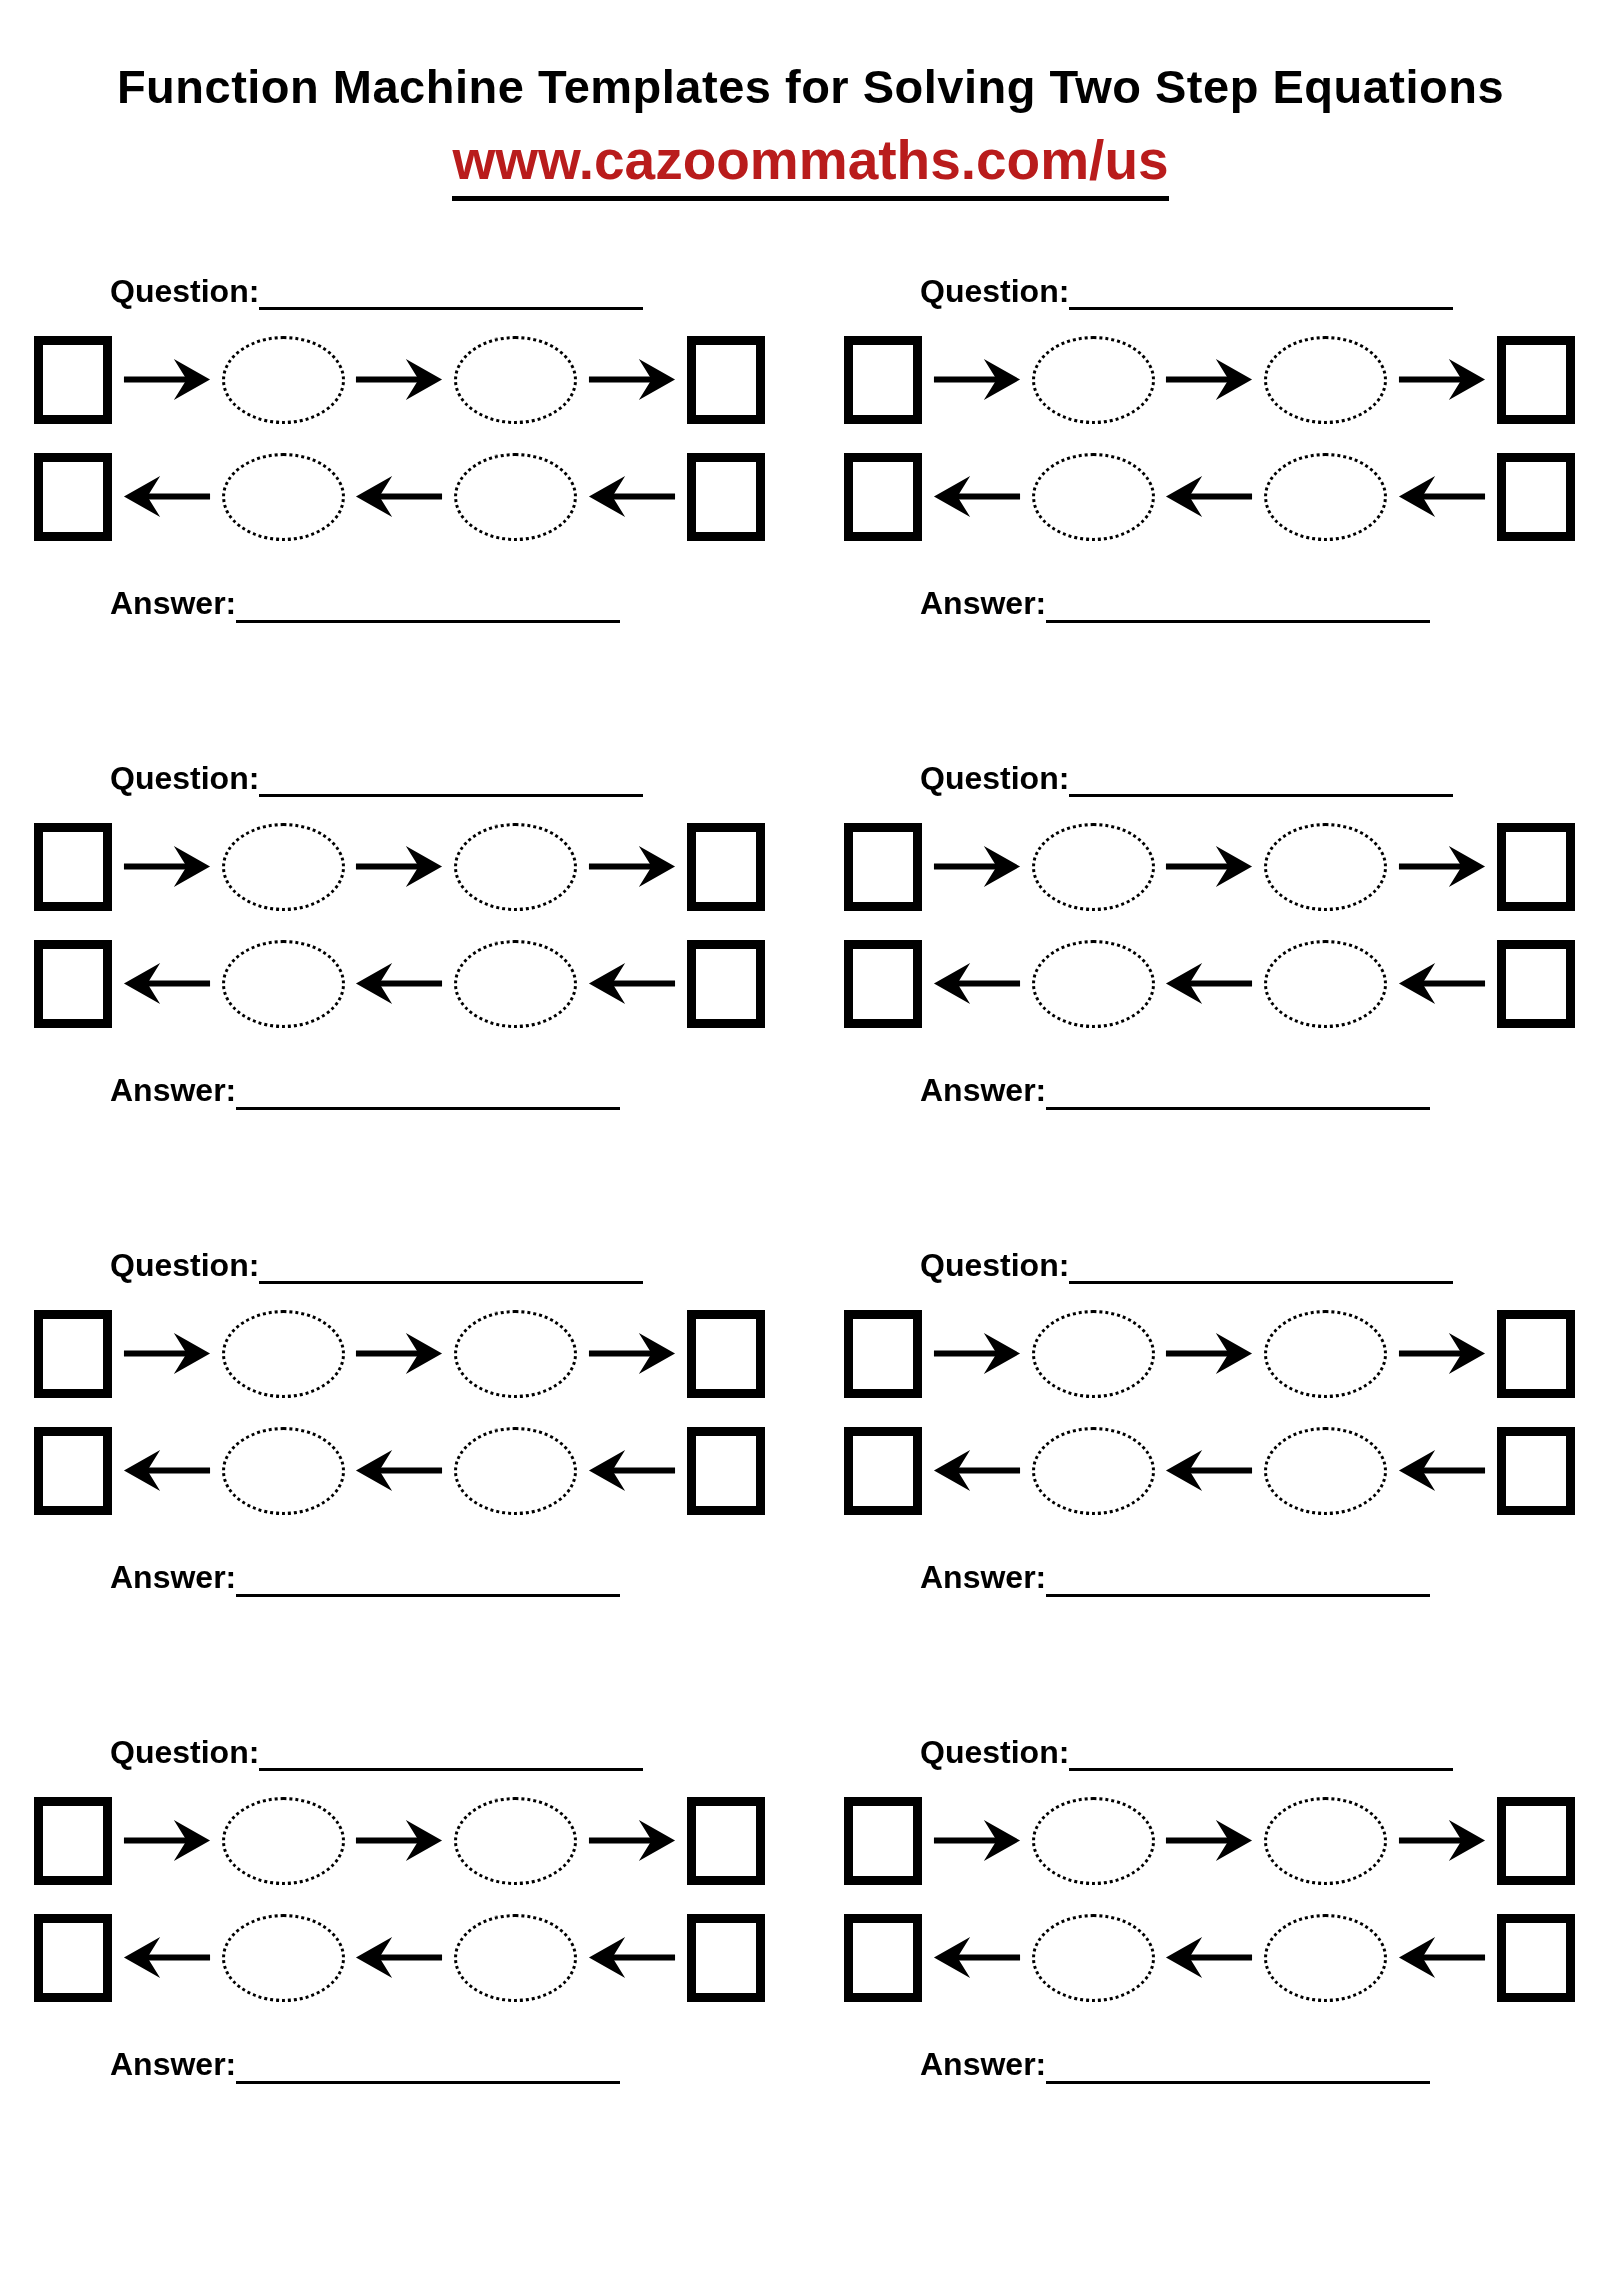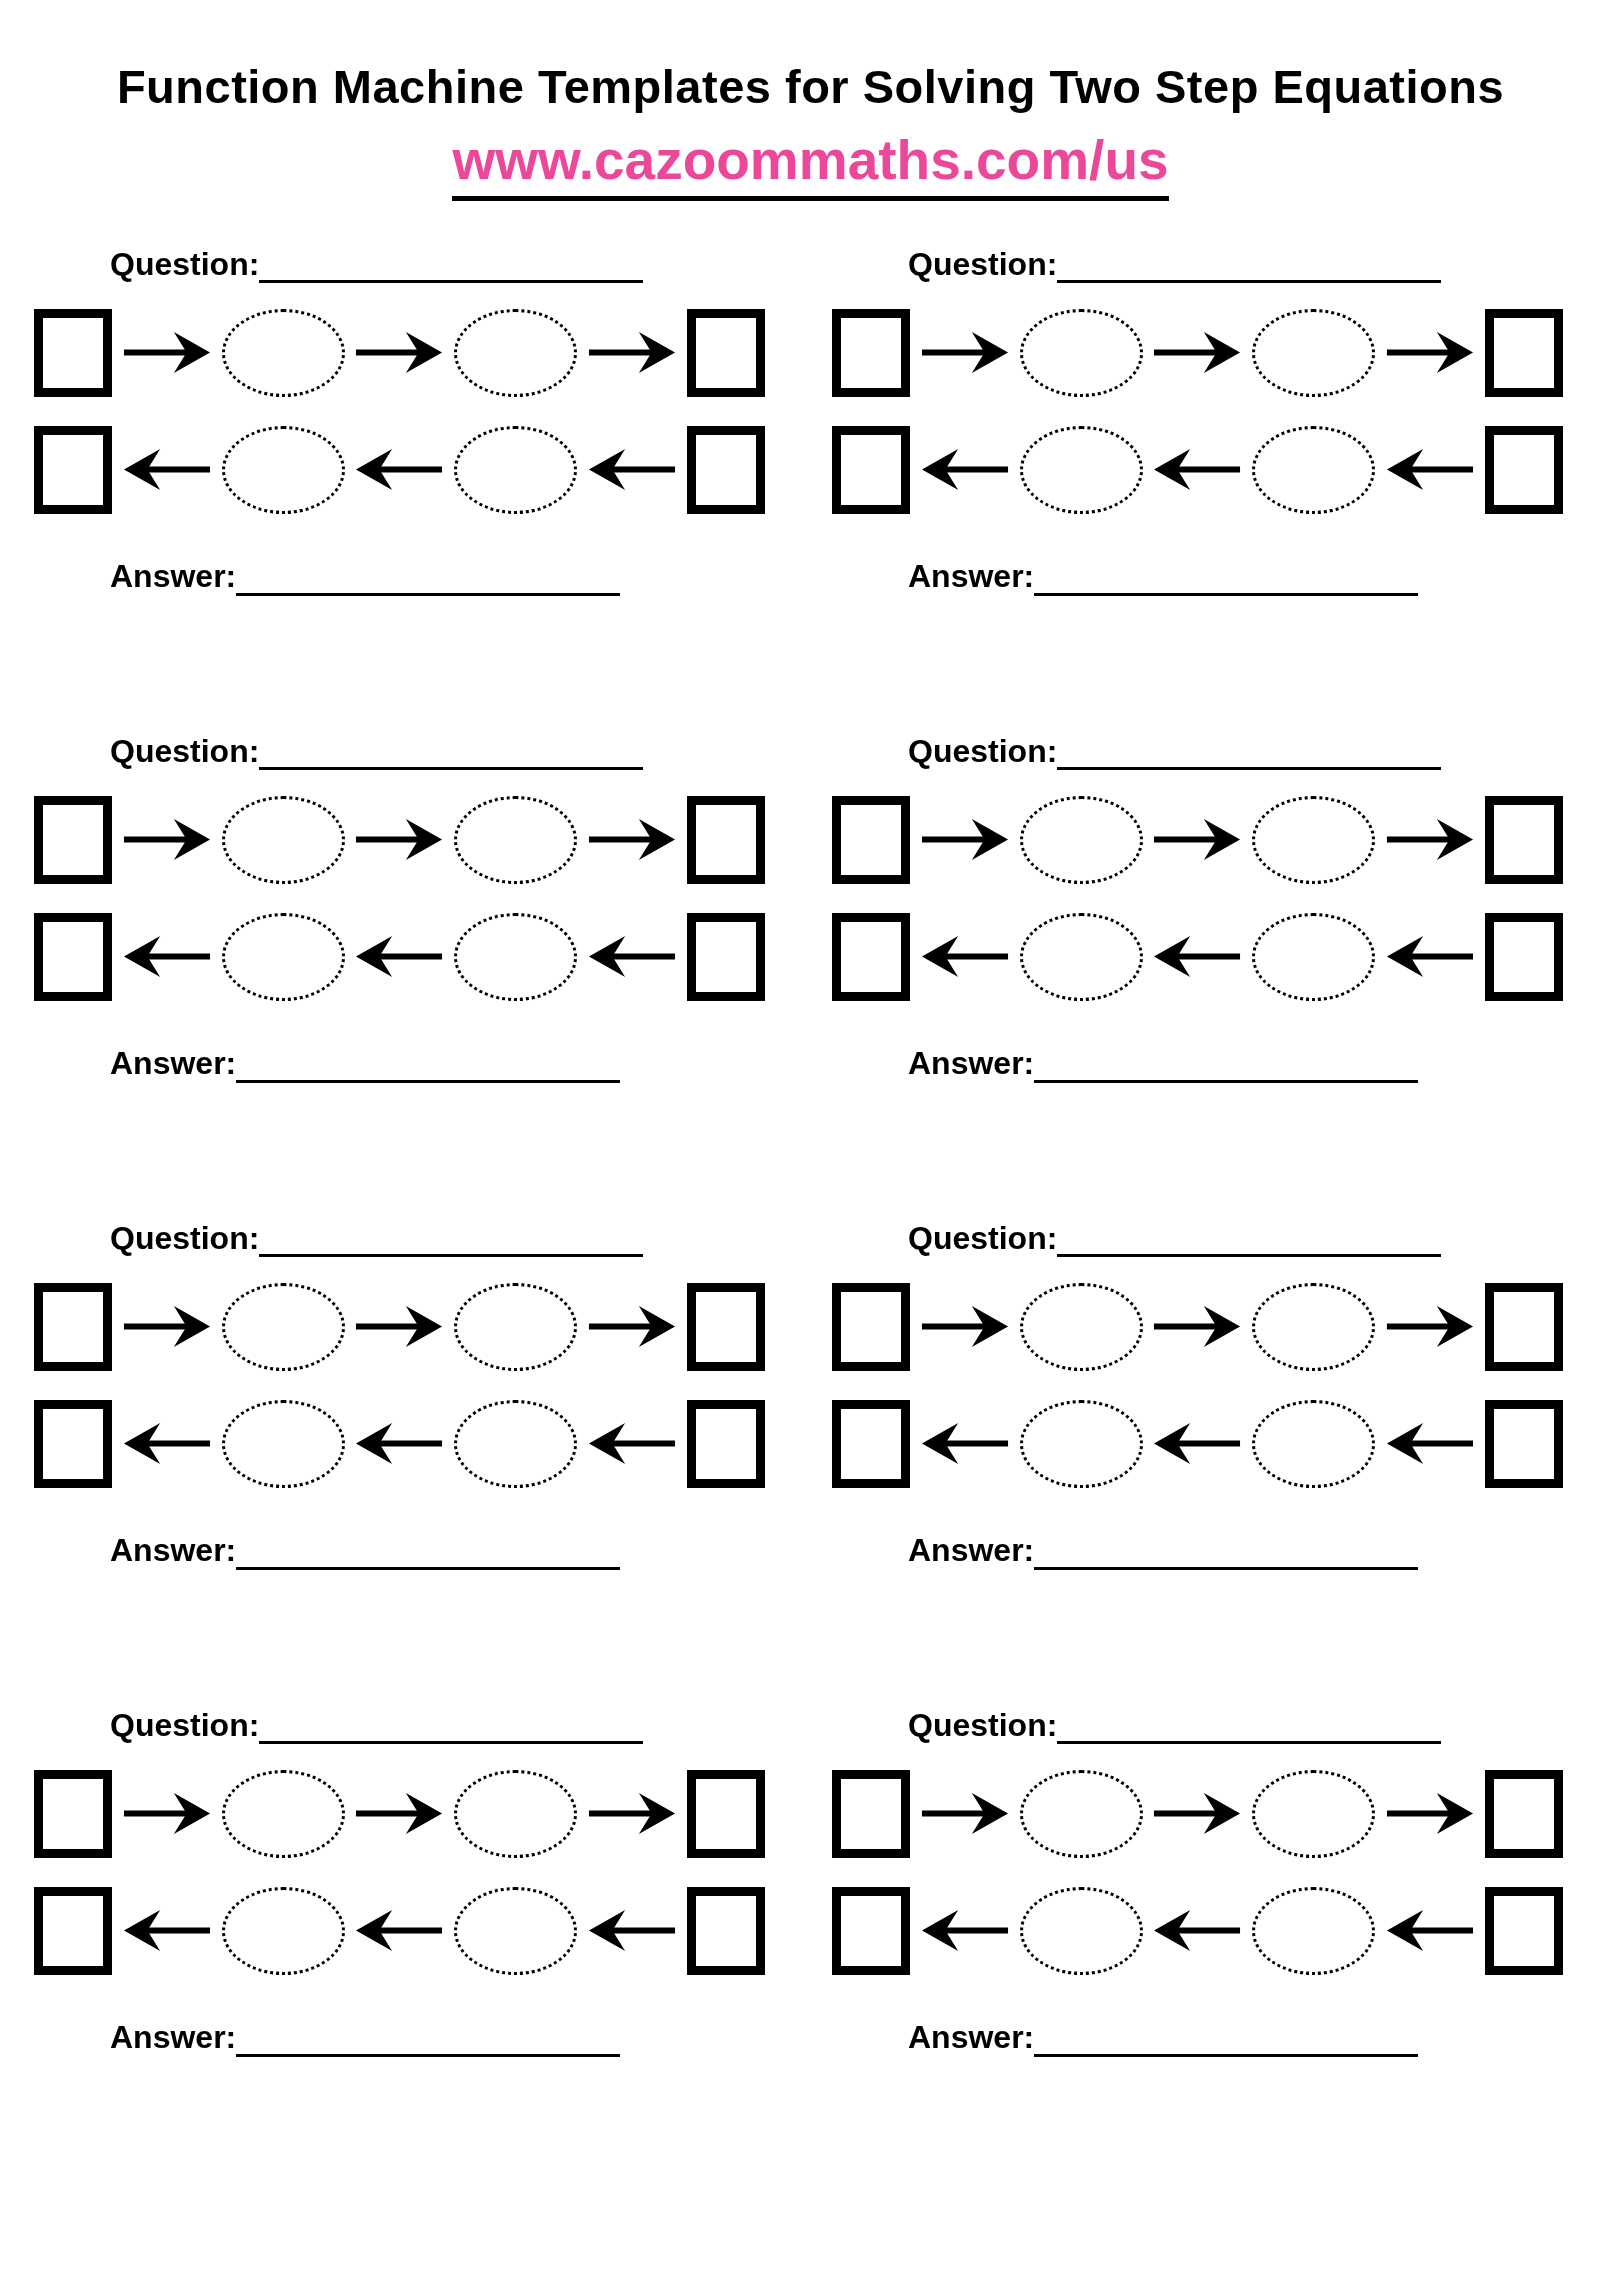--- a/index.html
+++ b/index.html
@@ -21,33 +21,33 @@
     font-size: 47px;
     line-height: 1.15;
     font-weight: bold;
     letter-spacing: 0.5px;
   }
   .site-link-wrap { text-align: center; margin-top: 15.7px; }
   .site-link {
     display: inline-block;
     font-size: 55px;
     font-weight: bold;
-    color: #ec4899;
+    color: #b91c1c;
     text-decoration: none;
     border-bottom: 5.9px solid #000;
     padding-bottom: 5.9px;
     line-height: 1.1;
     cursor: pointer;
   }
   .grid {
-    margin-top: 41px;
+    margin-top: 68px;
     padding: 0 34px;
     display: grid;
     grid-template-columns: 755px 755px;
-    column-gap: 43px;
+    column-gap: 55px;
     grid-auto-rows: 487px;
   }
   .cell { box-sizing: border-box; }
   .line-row {
     display: flex;
     align-items: flex-end;
     padding-left: 76px;
     margin-bottom: 25.5px;
     height: 41px;
   }

